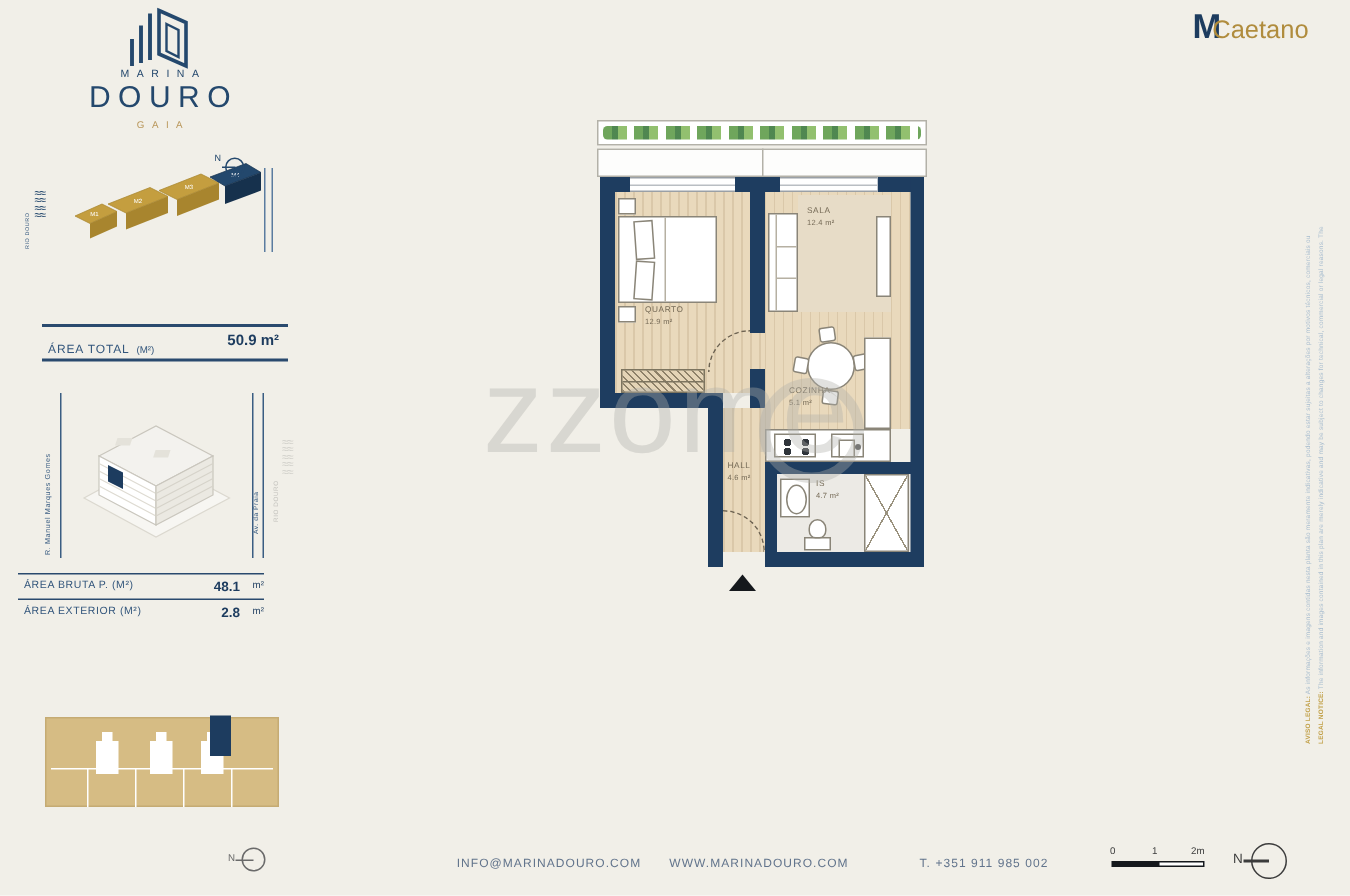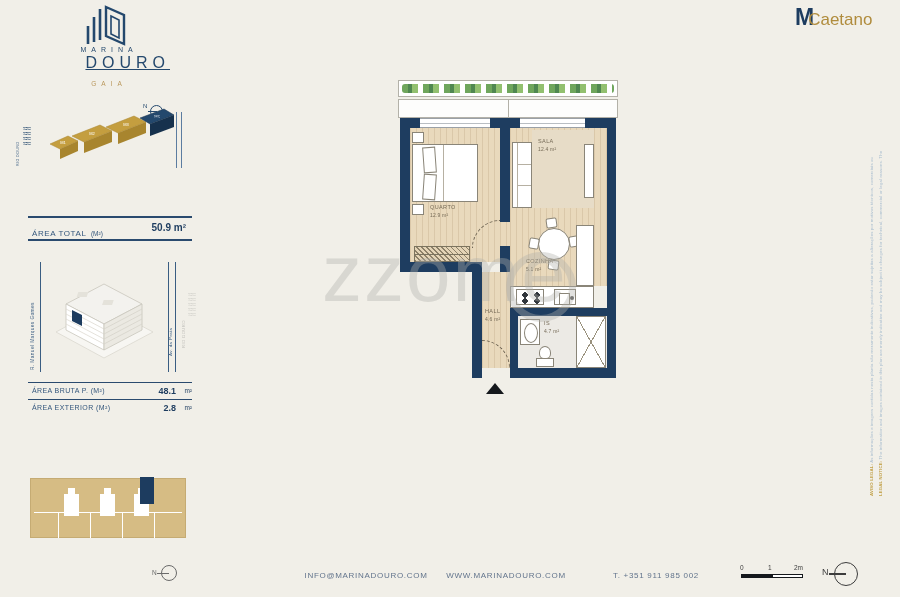--- a/index.html
+++ b/index.html
@@ -1,21 +1,21 @@
 <!DOCTYPE html>
 <html><head>
 <meta charset="utf-8">
 <style>
   html,body{margin:0;padding:0;}
   .page{position:relative;width:900px;height:597px;background:#f1efe8;overflow:hidden;
         font-family:"Liberation Sans",sans-serif;color:#1d3c5f;}
   .abs{position:absolute;}
   
   .logo-marina{font-size:7px;letter-spacing:5px;color:#24486d;text-align:center;}
-  .logo-douro{font-size:16px;letter-spacing:5px;color:#24486d;font-weight:400;text-align:right;text-decoration:underline;}
+  .logo-douro{font-size:20px;letter-spacing:5px;color:#24486d;font-weight:400;text-align:center;}
   .logo-gaia{font-size:6.5px;letter-spacing:5px;color:#b9975b;text-align:center;}
   .vtext{writing-mode:vertical-rl;transform:rotate(180deg);font-size:4.8px;color:#3a5d82;letter-spacing:.4px;white-space:nowrap;}
   .vtext-gray{writing-mode:vertical-rl;transform:rotate(180deg);font-size:4.2px;color:#c2c1bc;letter-spacing:.4px;white-space:nowrap;}
   .waves{font-size:8px;line-height:5px;color:#24486d;letter-spacing:-1px;}
   .waves-gray{font-size:8px;line-height:5px;color:#d3d2cc;letter-spacing:-1px;}
   .unit-title{font-size:24px;letter-spacing:.5px;white-space:nowrap;}
   .unit-gold{color:#c7a23f;font-weight:400;}
   .unit-navy{color:#1d3c5f;font-weight:700;}
   .rule{border-top:2px solid #2a4a6e;}
   .atotal-label{font-size:8px;letter-spacing:.6px;color:#33567c;}
@@ -141,21 +141,21 @@
     <path d="M52,73 L90,53 M52,78 L90,58 M52,83 L90,63 M52,88 L90,68" stroke="#d6d3ca" stroke-width=".8" fill="none"></path>
     <polygon points="20,54 30,59 30,70 20,65" fill="#1d3c5f"></polygon>
   </svg>
 
   <div class="abs thinline" style="left:168px;top:262px;width:1px;height:110px;"></div>
   <div class="abs thinline" style="left:175px;top:262px;width:1px;height:110px;"></div>
   <div class="abs vtext" style="left:167.5px;top:280px;height:76px;font-size:4.4px;">Av. da Praia</div>
   <div class="abs vtext-gray" style="left:181px;top:288px;height:60px;">RIO DOURO</div>
   <div class="abs waves-gray" style="left:188px;top:292px;">≈≈<br>≈≈<br>≈≈<br>≈≈<br>≈≈</div>
 
-  <div class="abs" style="left:28px;top:382px;width:164px;">
+  <div class="abs" style="left:12px;top:382px;width:164px;">
     <div class="tbl-row">
       <span class="tbl-label">ÁREA BRUTA P.  (M²)</span>
       <span class="tbl-val">48.1</span>
       <span class="tbl-suf">m²</span>
     </div>
     <div class="tbl-row">
       <span class="tbl-label">ÁREA EXTERIOR (M²)</span>
       <span class="tbl-val">2.8</span>
       <span class="tbl-suf">m²</span>
     </div>

